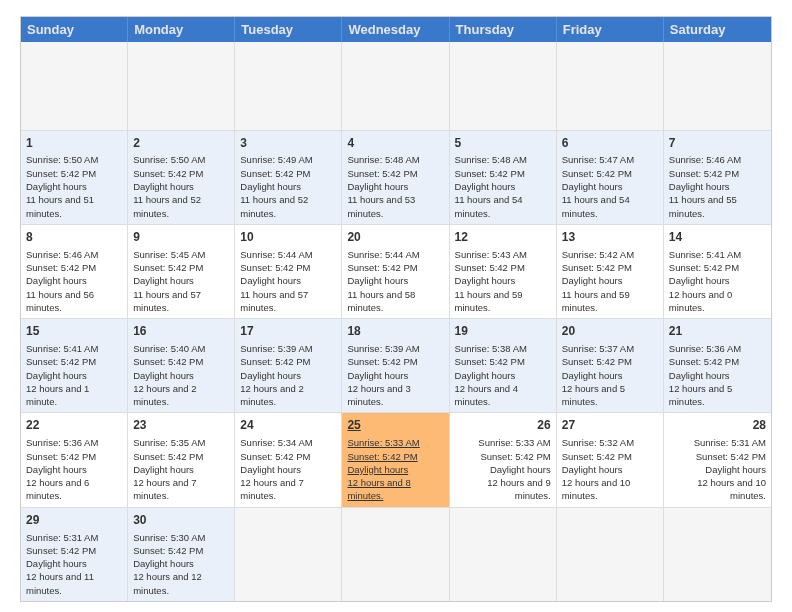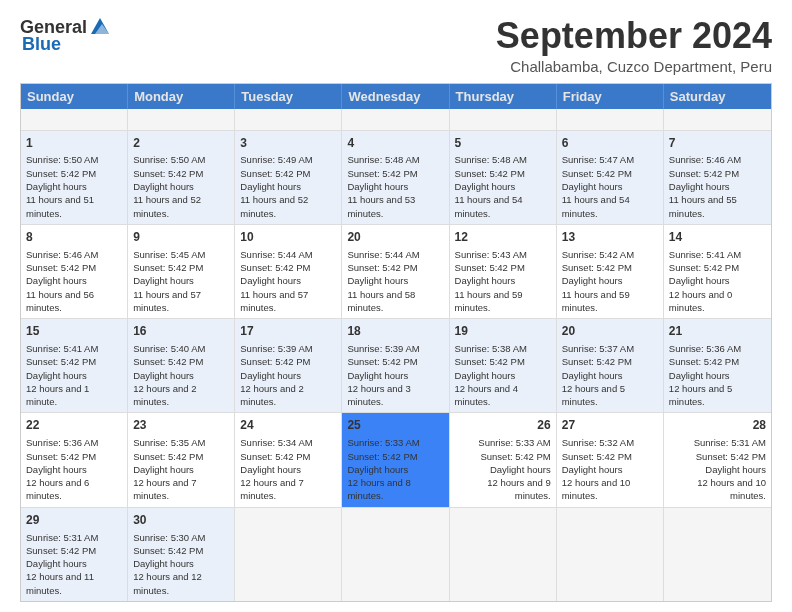--- a/index.html
+++ b/index.html
@@ -104,36 +104,20 @@
       margin-bottom: 2px;
       display: block;
     }
     .cal-row:nth-child(odd) .cal-cell:not(.empty) { background: #fff; }
     .cal-row:nth-child(even) .cal-cell:not(.empty) { background: #f0f4fa; }
   </style>
 </head>
 <body>
 
 <div class="page">
-  <div class="header">
-    <div class="logo">
-      <div class="logo-text">
-        <span class="logo-general">General</span>
-        <svg class="logo-icon" viewBox="0 0 22 22">
-          <polygon points="11,2 20,18 2,18" fill="#1a6bb5"></polygon>
-          <polygon points="13,8 20,18 6,18" fill="#fff" opacity="0.5"></polygon>
-        </svg>
-      </div>
-      <span class="logo-blue" style="font-size:18px;font-weight:bold;color:#1a6bb5;margin-top:-4px;margin-left:2px;">Blue</span>
-    </div>
-    <div class="title-block">
-      <div class="month-title">September 2024</div>
-      <div class="location-title">Challabamba, Cuzco Department, Peru</div>
-    </div>
-  </div>
 
   <div class="calendar">
     <div class="cal-header-row">
       <div class="cal-header-cell">Sunday</div>
       <div class="cal-header-cell">Monday</div>
       <div class="cal-header-cell">Tuesday</div>
       <div class="cal-header-cell">Wednesday</div>
       <div class="cal-header-cell">Thursday</div>
       <div class="cal-header-cell">Friday</div>
       <div class="cal-header-cell">Saturday</div>
@@ -172,21 +156,21 @@
           <div class="cal-cell" style="background: rgb(234, 240, 249);"><span class="day-num">17</span><span>Sunrise: 5:39 AM</span><br><span>Sunset: 5:42 PM</span><br><span>Daylight hours</span><br><span>12 hours and 2 minutes.</span></div>
           <div class="cal-cell" style="background: rgb(234, 240, 249);"><span class="day-num">18</span><span>Sunrise: 5:39 AM</span><br><span>Sunset: 5:42 PM</span><br><span>Daylight hours</span><br><span>12 hours and 3 minutes.</span></div>
           <div class="cal-cell" style="background: rgb(234, 240, 249);"><span class="day-num">19</span><span>Sunrise: 5:38 AM</span><br><span>Sunset: 5:42 PM</span><br><span>Daylight hours</span><br><span>12 hours and 4 minutes.</span></div>
           <div class="cal-cell" style="background: rgb(234, 240, 249);"><span class="day-num">20</span><span>Sunrise: 5:37 AM</span><br><span>Sunset: 5:42 PM</span><br><span>Daylight hours</span><br><span>12 hours and 5 minutes.</span></div>
           <div class="cal-cell" style="background: rgb(234, 240, 249);"><span class="day-num">21</span><span>Sunrise: 5:36 AM</span><br><span>Sunset: 5:42 PM</span><br><span>Daylight hours</span><br><span>12 hours and 5 minutes.</span></div>
         </div>
         <div class="cal-row">
           <div class="cal-cell" style="background: rgb(255, 255, 255);"><span class="day-num">22</span><span>Sunrise: 5:36 AM</span><br><span>Sunset: 5:42 PM</span><br><span>Daylight hours</span><br><span>12 hours and 6 minutes.</span></div>
           <div class="cal-cell" style="background: rgb(255, 255, 255);"><span class="day-num">23</span><span>Sunrise: 5:35 AM</span><br><span>Sunset: 5:42 PM</span><br><span>Daylight hours</span><br><span>12 hours and 7 minutes.</span></div>
           <div class="cal-cell" style="background: rgb(255, 255, 255);"><span class="day-num">24</span><span>Sunrise: 5:34 AM</span><br><span>Sunset: 5:42 PM</span><br><span>Daylight hours</span><br><span>12 hours and 7 minutes.</span></div>
-          <div class="cal-cell" style="background: #3b82f6;"><span class="day-num">25</span><span>Sunrise: 5:33 AM</span><br><span>Sunset: 5:42 PM</span><br><span>Daylight hours</span><br><span>12 hours and 8 minutes.</span></div>
+          <div class="cal-cell" style="background: #fdba74; text-decoration: underline;"><span class="day-num">25</span><span>Sunrise: 5:33 AM</span><br><span>Sunset: 5:42 PM</span><br><span>Daylight hours</span><br><span>12 hours and 8 minutes.</span></div>
           <div class="cal-cell" style="background: rgb(255, 255, 255); text-align: right;"><span class="day-num">26</span><span>Sunrise: 5:33 AM</span><br><span>Sunset: 5:42 PM</span><br><span>Daylight hours</span><br><span>12 hours and 9 minutes.</span></div>
           <div class="cal-cell" style="background: rgb(255, 255, 255);"><span class="day-num">27</span><span>Sunrise: 5:32 AM</span><br><span>Sunset: 5:42 PM</span><br><span>Daylight hours</span><br><span>12 hours and 10 minutes.</span></div>
           <div class="cal-cell" style="background: rgb(255, 255, 255); text-align: right;"><span class="day-num">28</span><span>Sunrise: 5:31 AM</span><br><span>Sunset: 5:42 PM</span><br><span>Daylight hours</span><br><span>12 hours and 10 minutes.</span></div>
         </div>
         <div class="cal-row">
           <div class="cal-cell" style="background: rgb(234, 240, 249);"><span class="day-num">29</span><span>Sunrise: 5:31 AM</span><br><span>Sunset: 5:42 PM</span><br><span>Daylight hours</span><br><span>12 hours and 11 minutes.</span></div>
           <div class="cal-cell" style="background: rgb(234, 240, 249);"><span class="day-num">30</span><span>Sunrise: 5:30 AM</span><br><span>Sunset: 5:42 PM</span><br><span>Daylight hours</span><br><span>12 hours and 12 minutes.</span></div>
           <div class="cal-cell empty" style="background: rgb(245, 245, 245);"></div>
           <div class="cal-cell empty" style="background: rgb(245, 245, 245);"></div>
           <div class="cal-cell empty" style="background: rgb(245, 245, 245);"></div>

